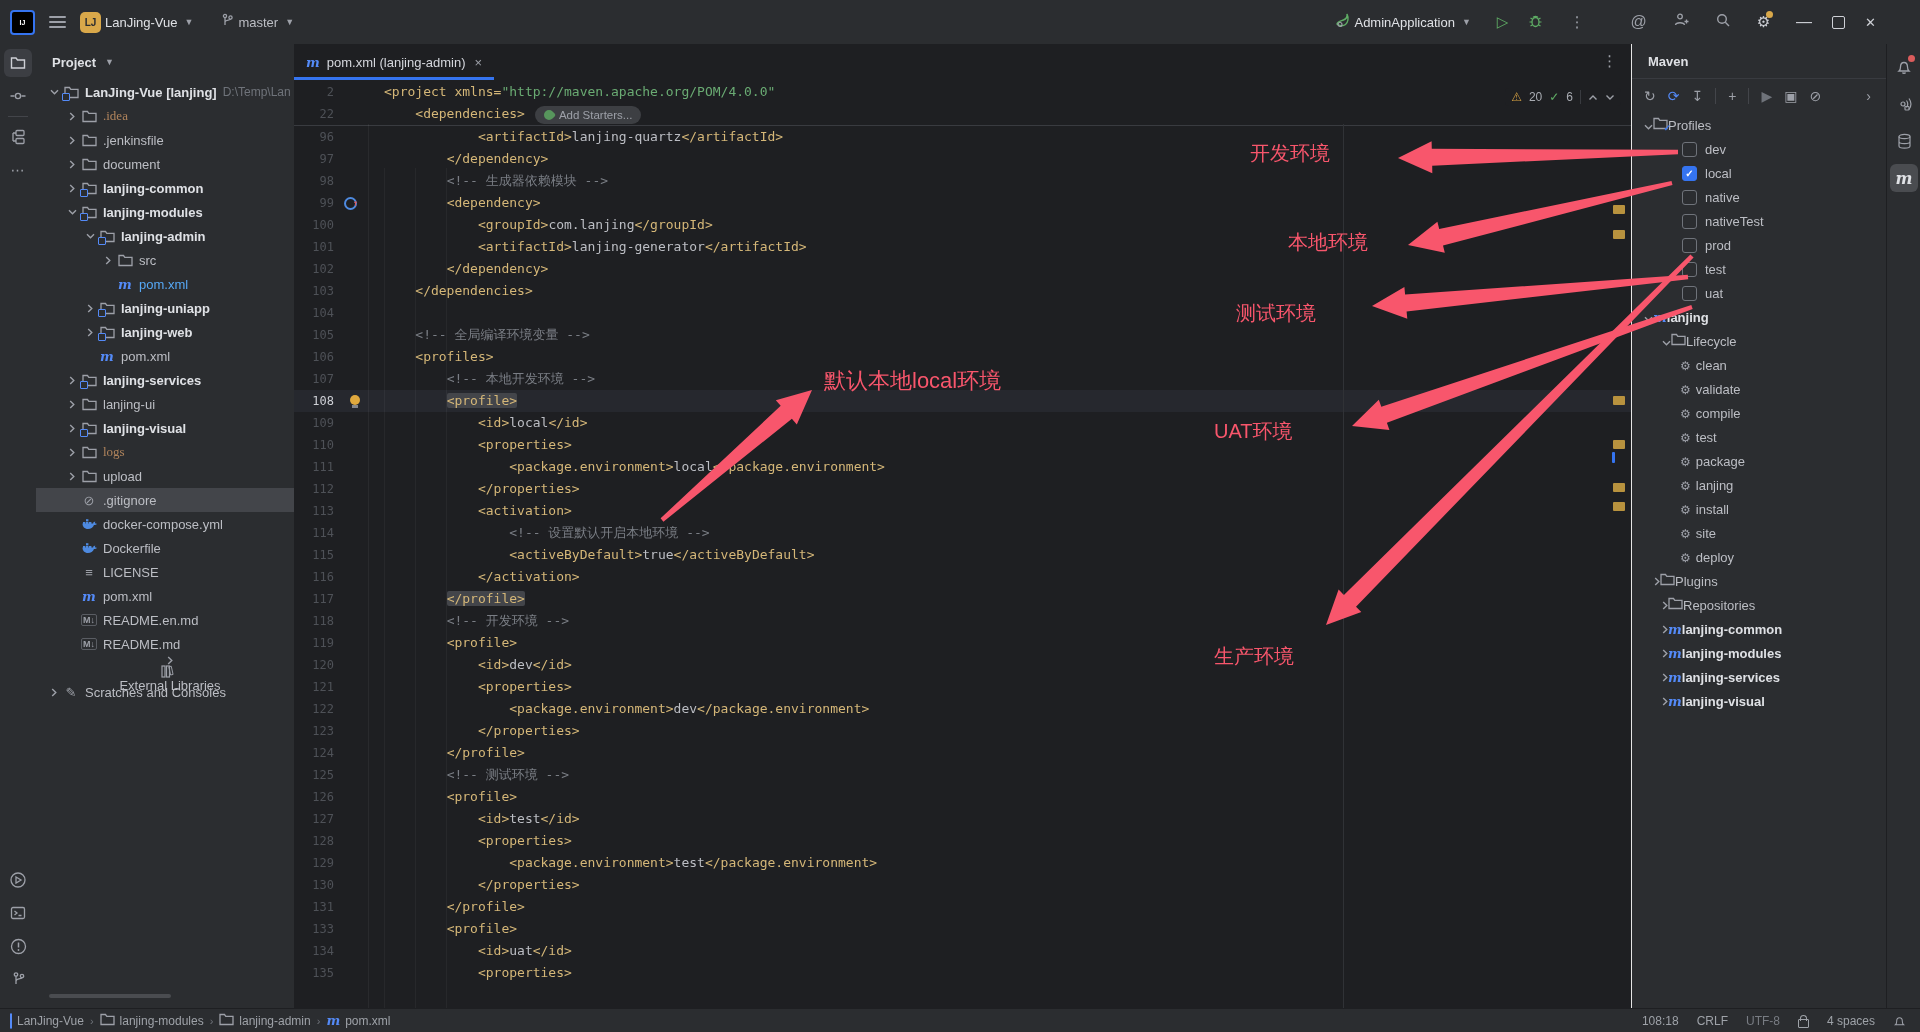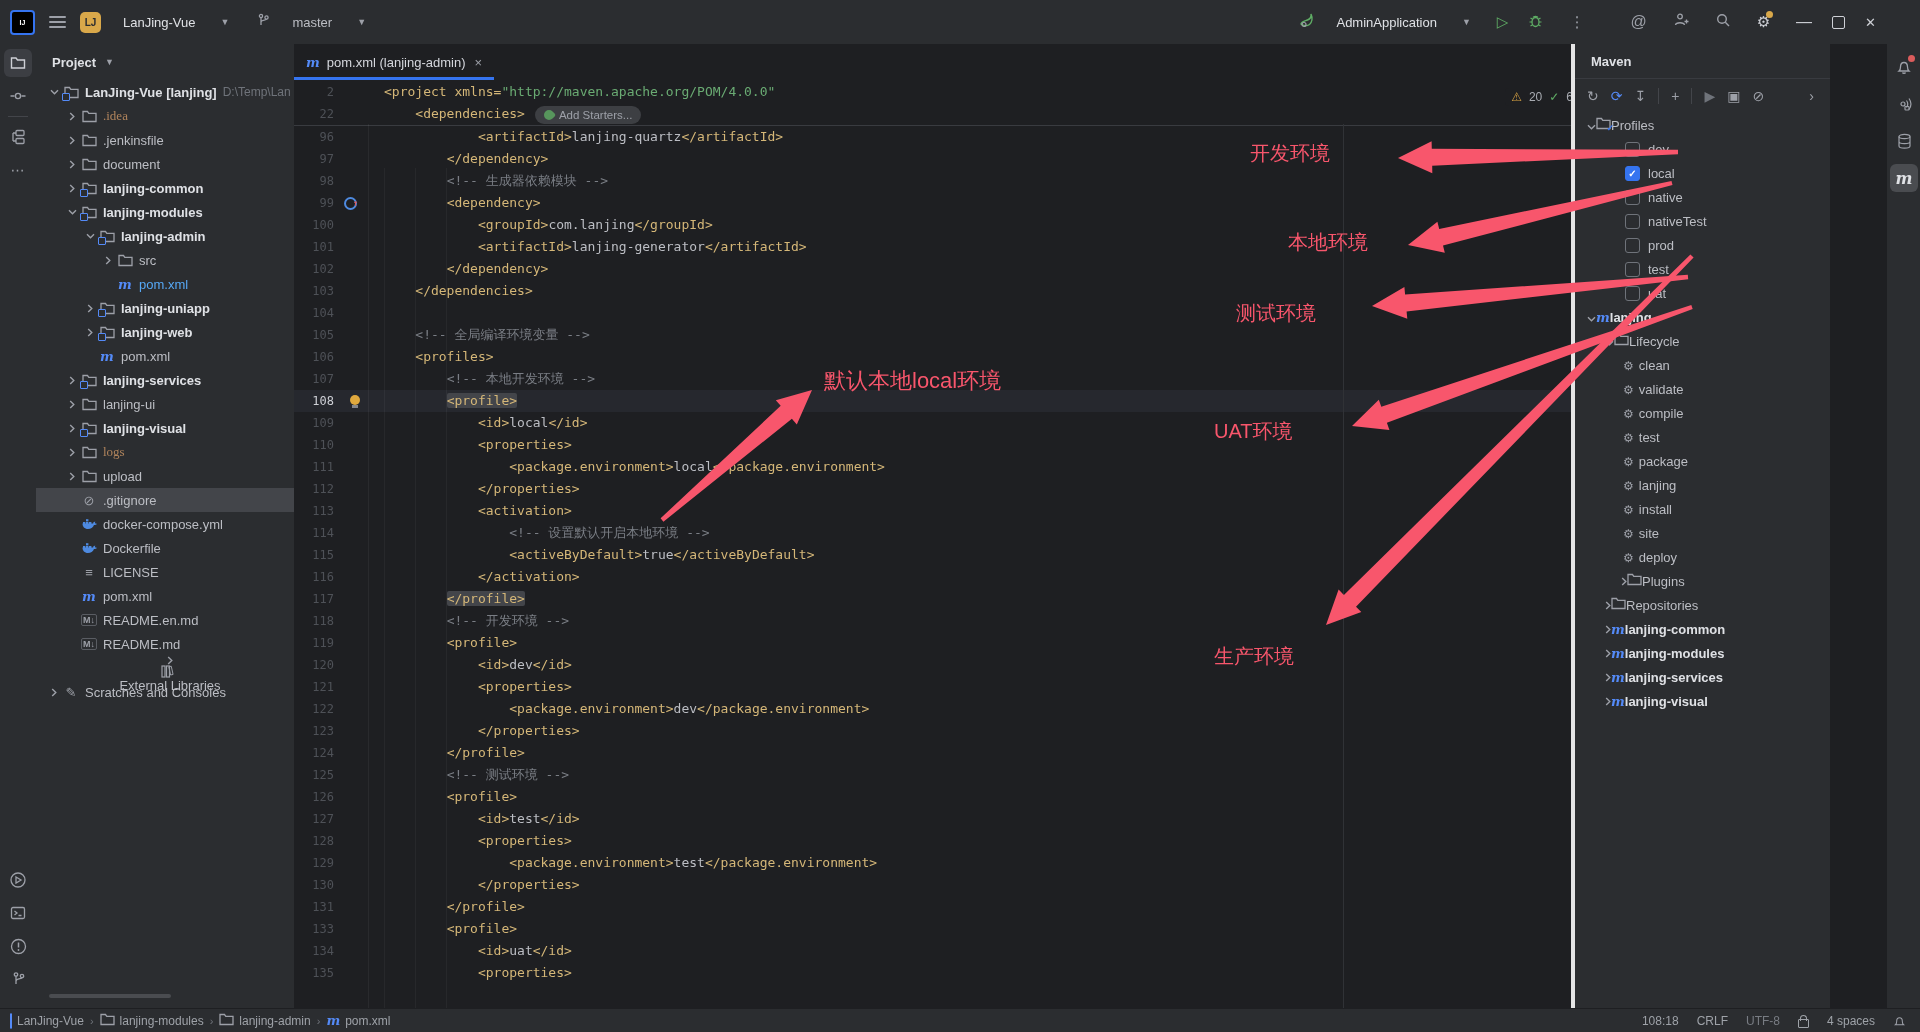--- a/index.html
+++ b/index.html
@@ -8,21 +8,21 @@
   
   #titlebar{left:0;top:0;width:1920px;height:44px;background:#2b2d30;border-bottom:1px solid #1e1f22;display:flex;align-items:center;}
   .tb-left{display:flex;align-items:center;gap:14px;padding-left:10px;}
   .tb-right{display:flex;align-items:center;margin-left:auto;padding-right:44px;gap:0;}
   .ide-logo{width:21px;height:21px;border-radius:4px;background:#000;border:2px solid #3574f0;color:#fff;font-size:7px;font-weight:bold;display:flex;align-items:center;justify-content:center;}
   .hamburger{display:flex;flex-direction:column;gap:3px;width:17px;cursor:pointer;}
   .hamburger i{height:2px;background:#9da0a8;border-radius:1px;}
   .proj-badge{width:21px;height:21px;border-radius:5px;background:#d9a84a;color:#2b2d30;font-weight:bold;font-size:10px;display:flex;align-items:center;justify-content:center;}
   .tb-txt{color:#dfe1e5;font-size:13px;}
   .chev{color:#9da0a8;font-size:9px;margin-left:3px;}
-  .tb-item{display:flex;align-items:center;gap:22px;}
+  .tb-item{display:flex;align-items:center;gap:4px;}
   .tb-ico{color:#9da0a8;}.gap20{width:20px}.gap26{width:26px}
   .run-green{color:#5fad65;font-size:15px;}
   .kebab{color:#9da0a8;font-size:15px;letter-spacing:0;}
   .gear-wrap{position:relative}
   .gear-dot{position:absolute;top:-2px;right:-3px;width:7px;height:7px;border-radius:50%;background:#d9a84a;}
   .win-sq{width:11px;height:11px;border:1.5px solid #ced0d6;border-radius:2px;}
   
   #lstrip{left:0;top:44px;width:36px;height:964px;background:#2b2d30;border-right:1px solid #1e1f22;}
   .strip-ic{width:28px;height:28px;margin:5px auto;display:flex;align-items:center;justify-content:center;border-radius:6px;color:#9da0a8;}
   .strip-ic.active{background:#3c3e43;}
@@ -67,21 +67,21 @@
   #inspect{position:absolute;top:44px;right:10px;display:flex;align-items:center;gap:7px;font-size:12px;color:#a8abb2;background:#1e1f22;padding:2px 6px;border-radius:4px;}
   .warn-tri{color:#d9a343;font-size:12px;}
   .weak-ok{color:#5fad65;font-size:12px;}
   .insp-sep{width:1px;height:14px;background:#393b40;}
   .wrap-guide{position:absolute;left:1049px;top:80px;bottom:0;width:1px;background:#303236;}
   .gutter-sep{position:absolute;left:74px;top:80px;bottom:0;width:1px;background:rgba(255,255,255,0.05);}
   .ind-guide{position:absolute;top:124px;bottom:0;width:1px;background:rgba(255,255,255,0.045);}
   .stripe{position:absolute;right:6px;width:12px;height:9px;border-radius:1px;background:#b8923e;}
   .stripe.blue{right:16px;width:3px;height:11px;background:#3574f0;}
   
-  #maven{left:1571px;top:44px;width:255px;height:964px;background:#2b2d30;border-left:4px solid #e5e5e5;overflow:hidden;}
+  #maven{left:1631px;top:44px;width:255px;height:964px;background:#2b2d30;border-left:1px solid #e5e5e5;overflow:hidden;}
   .mv-head{height:34px;display:flex;align-items:center;padding-left:16px;color:#dfe1e5;font-weight:bold;font-size:13px;border-bottom:1px solid #393b40;}
   .mv-tools{height:34px;display:flex;align-items:center;gap:12px;padding-left:12px;color:#9da0a8;font-size:14px;}
   .mv-tools .tdiv{width:1px;height:16px;background:#43454a;}
   .mv-tools .tlast{margin-left:auto;margin-right:16px;}
   .mrow{height:24px;display:flex;align-items:center;font-size:13px;color:#bcbec4;white-space:nowrap;}
   .mrow.bold .lbl{color:#dfe1e5;font-weight:bold;}
   .cb{width:15px;height:15px;border:1.5px solid #6f737a;border-radius:3px;box-sizing:border-box;flex:none;margin-right:8px;}
   .cb.ck{background:#3574f0;border-color:#3574f0;display:flex;align-items:center;justify-content:center;color:#fff;font-size:10px;font-weight:bold;}
   .goalic{color:#9da0a8;font-size:12px;width:16px;text-align:center;flex:none;margin-right:5px;}
   .prof-ic{position:relative;}
@@ -769,21 +769,21 @@
       <div class="mrow" style="padding-left: 48px;">
         <span class="chv"></span>
         <span class=""><span class="goalic">⚙</span></span>
         <span class="lbl">site</span>
       </div>
       <div class="mrow" style="padding-left: 48px;">
         <span class="chv"></span>
         <span class=""><span class="goalic">⚙</span></span>
         <span class="lbl">deploy</span>
       </div>
-      <div class="mrow" style="padding-left: 22px; margin-left: 24px;">
+      <div class="mrow" style="padding-left: 22px;">
         <span class="chv"><svg width="6" height="9" viewBox="0 0 6 9">
             <path d="M1.2 1 4.8 4.5 1.2 8" fill="none" stroke="#9da0a8" stroke-width="1.4"></path>
           </svg></span>
         <span class="ic"><svg width="15" height="13" viewBox="0 0 15 13">
             <path d="M1 1.5h4.5l1.3 1.8H14v8.2H1z" fill="none" stroke="#9da0a8" stroke-width="1.3"></path>
           </svg></span>
         <span class="lbl">Plugins</span>
       </div>
       <div class="mrow" style="padding-left: 30px;">
         <span class="chv"><svg width="6" height="9" viewBox="0 0 6 9">

